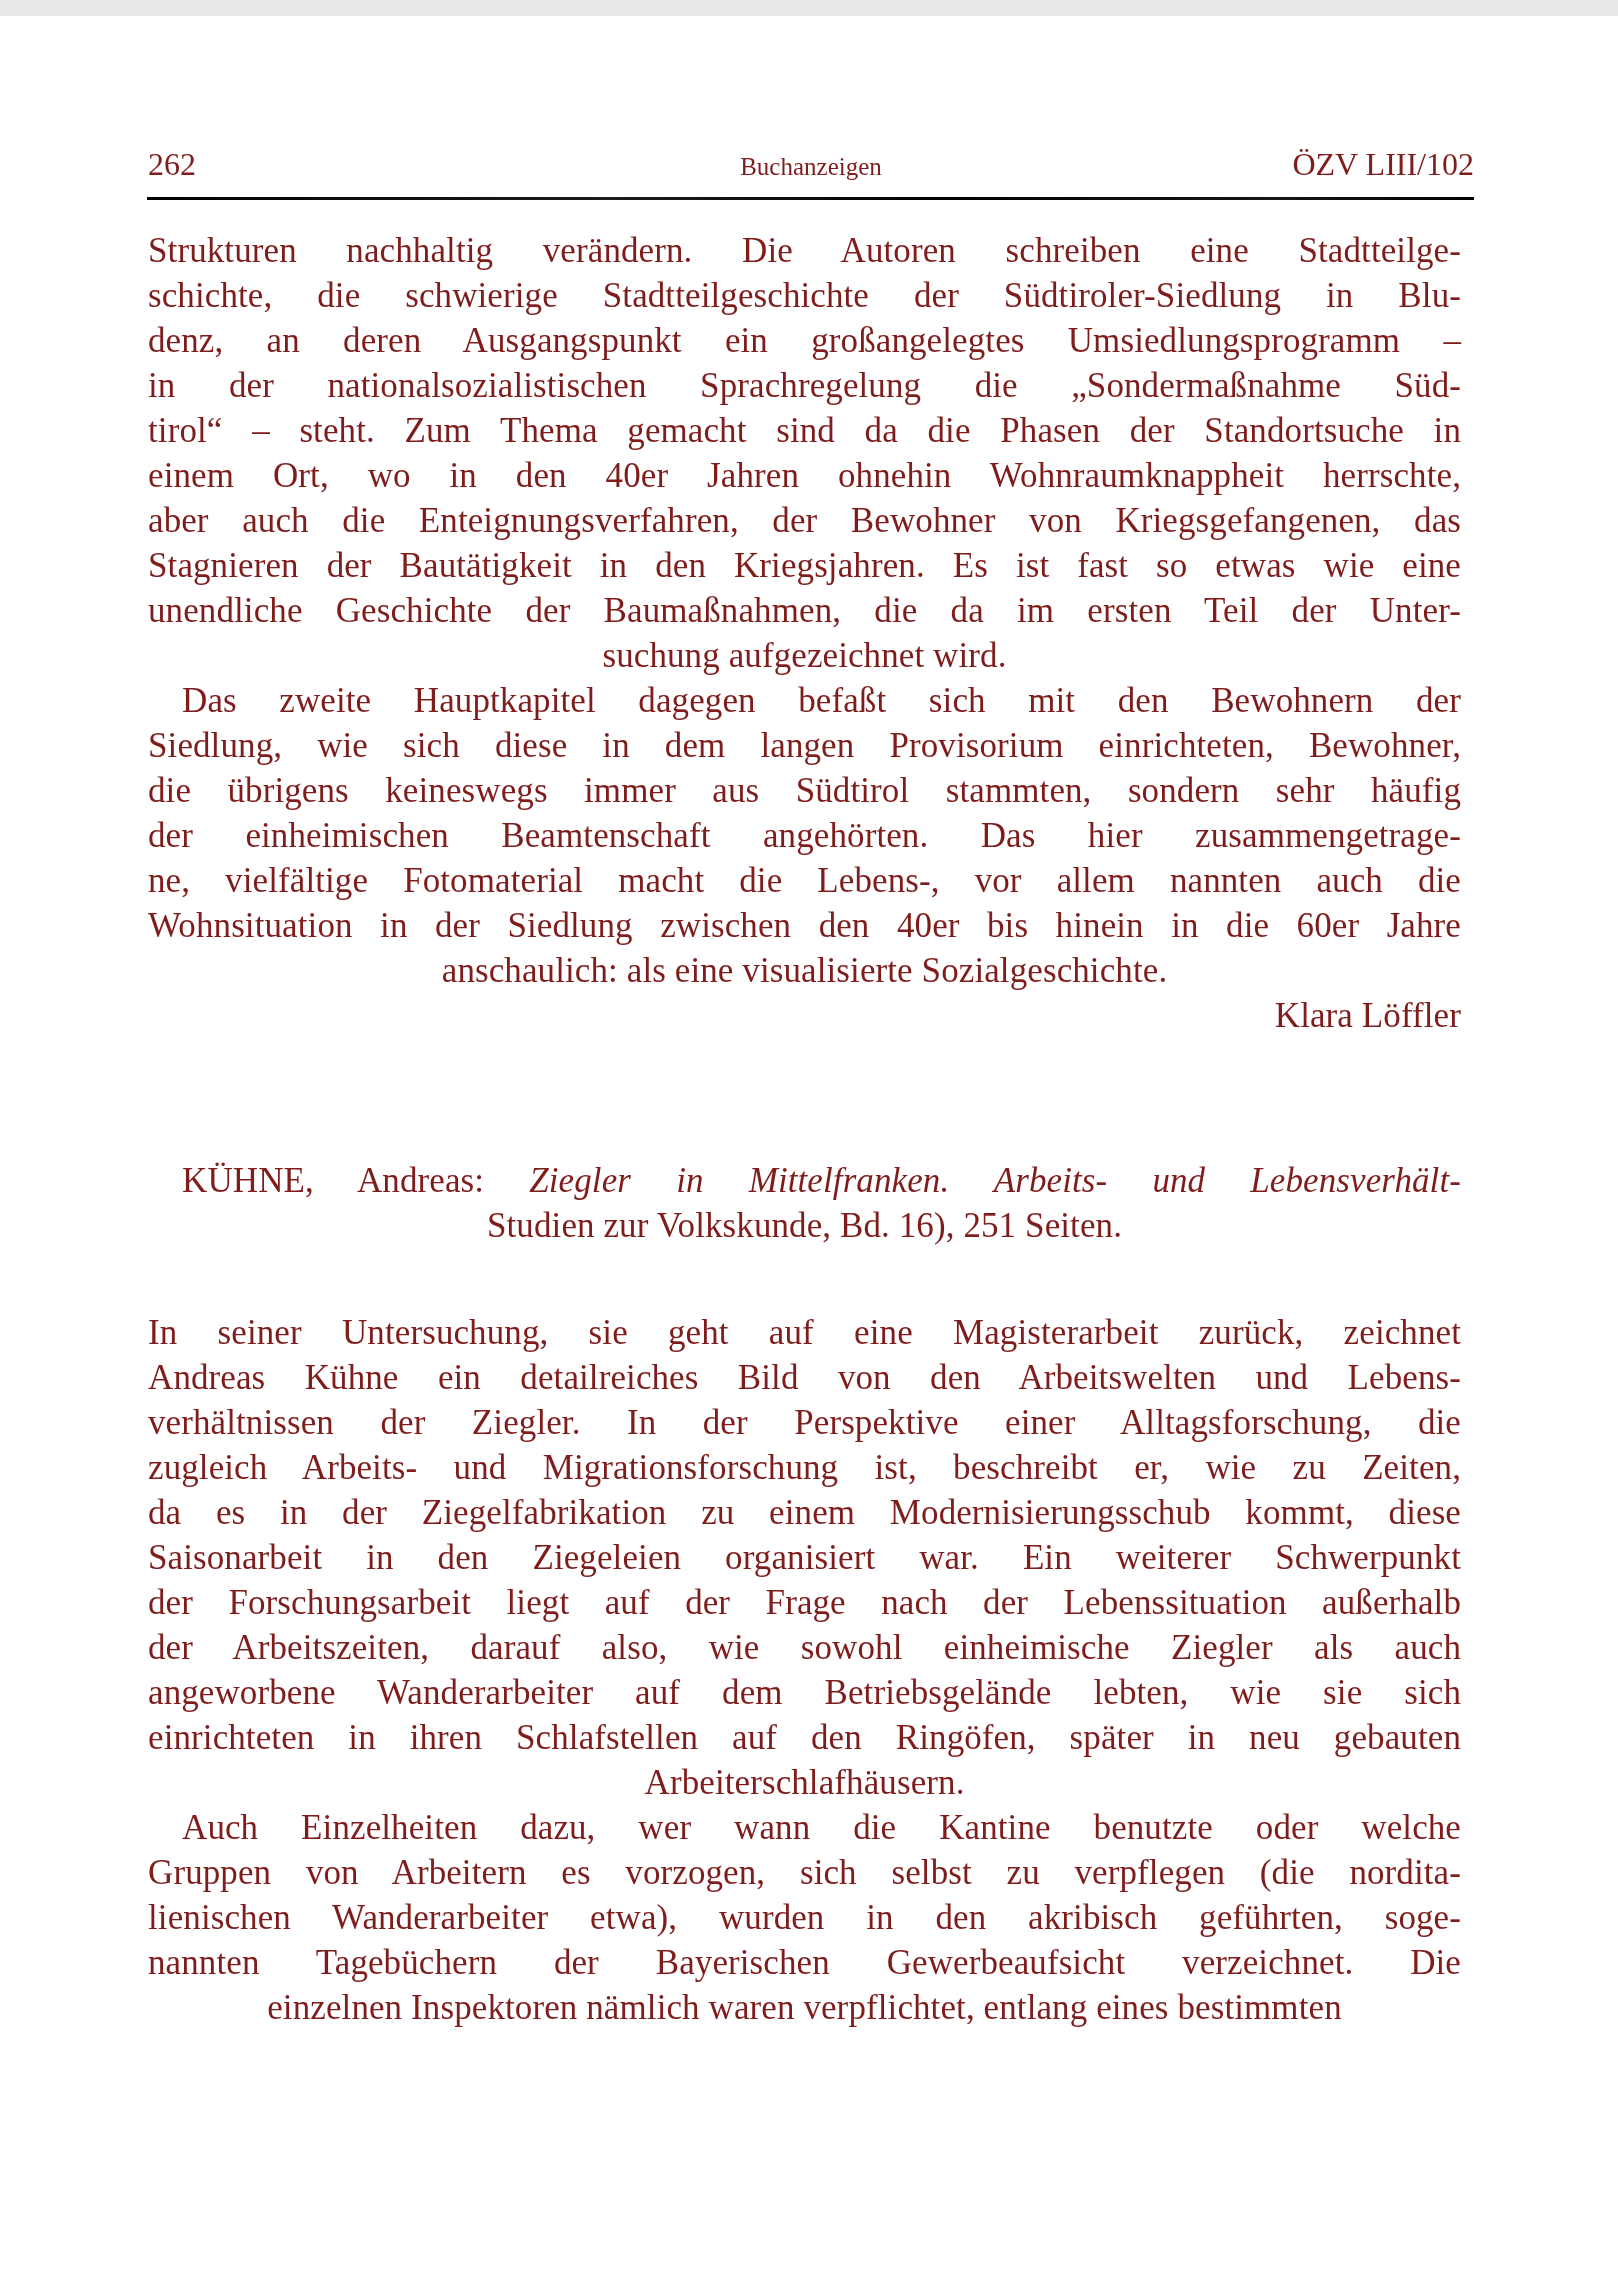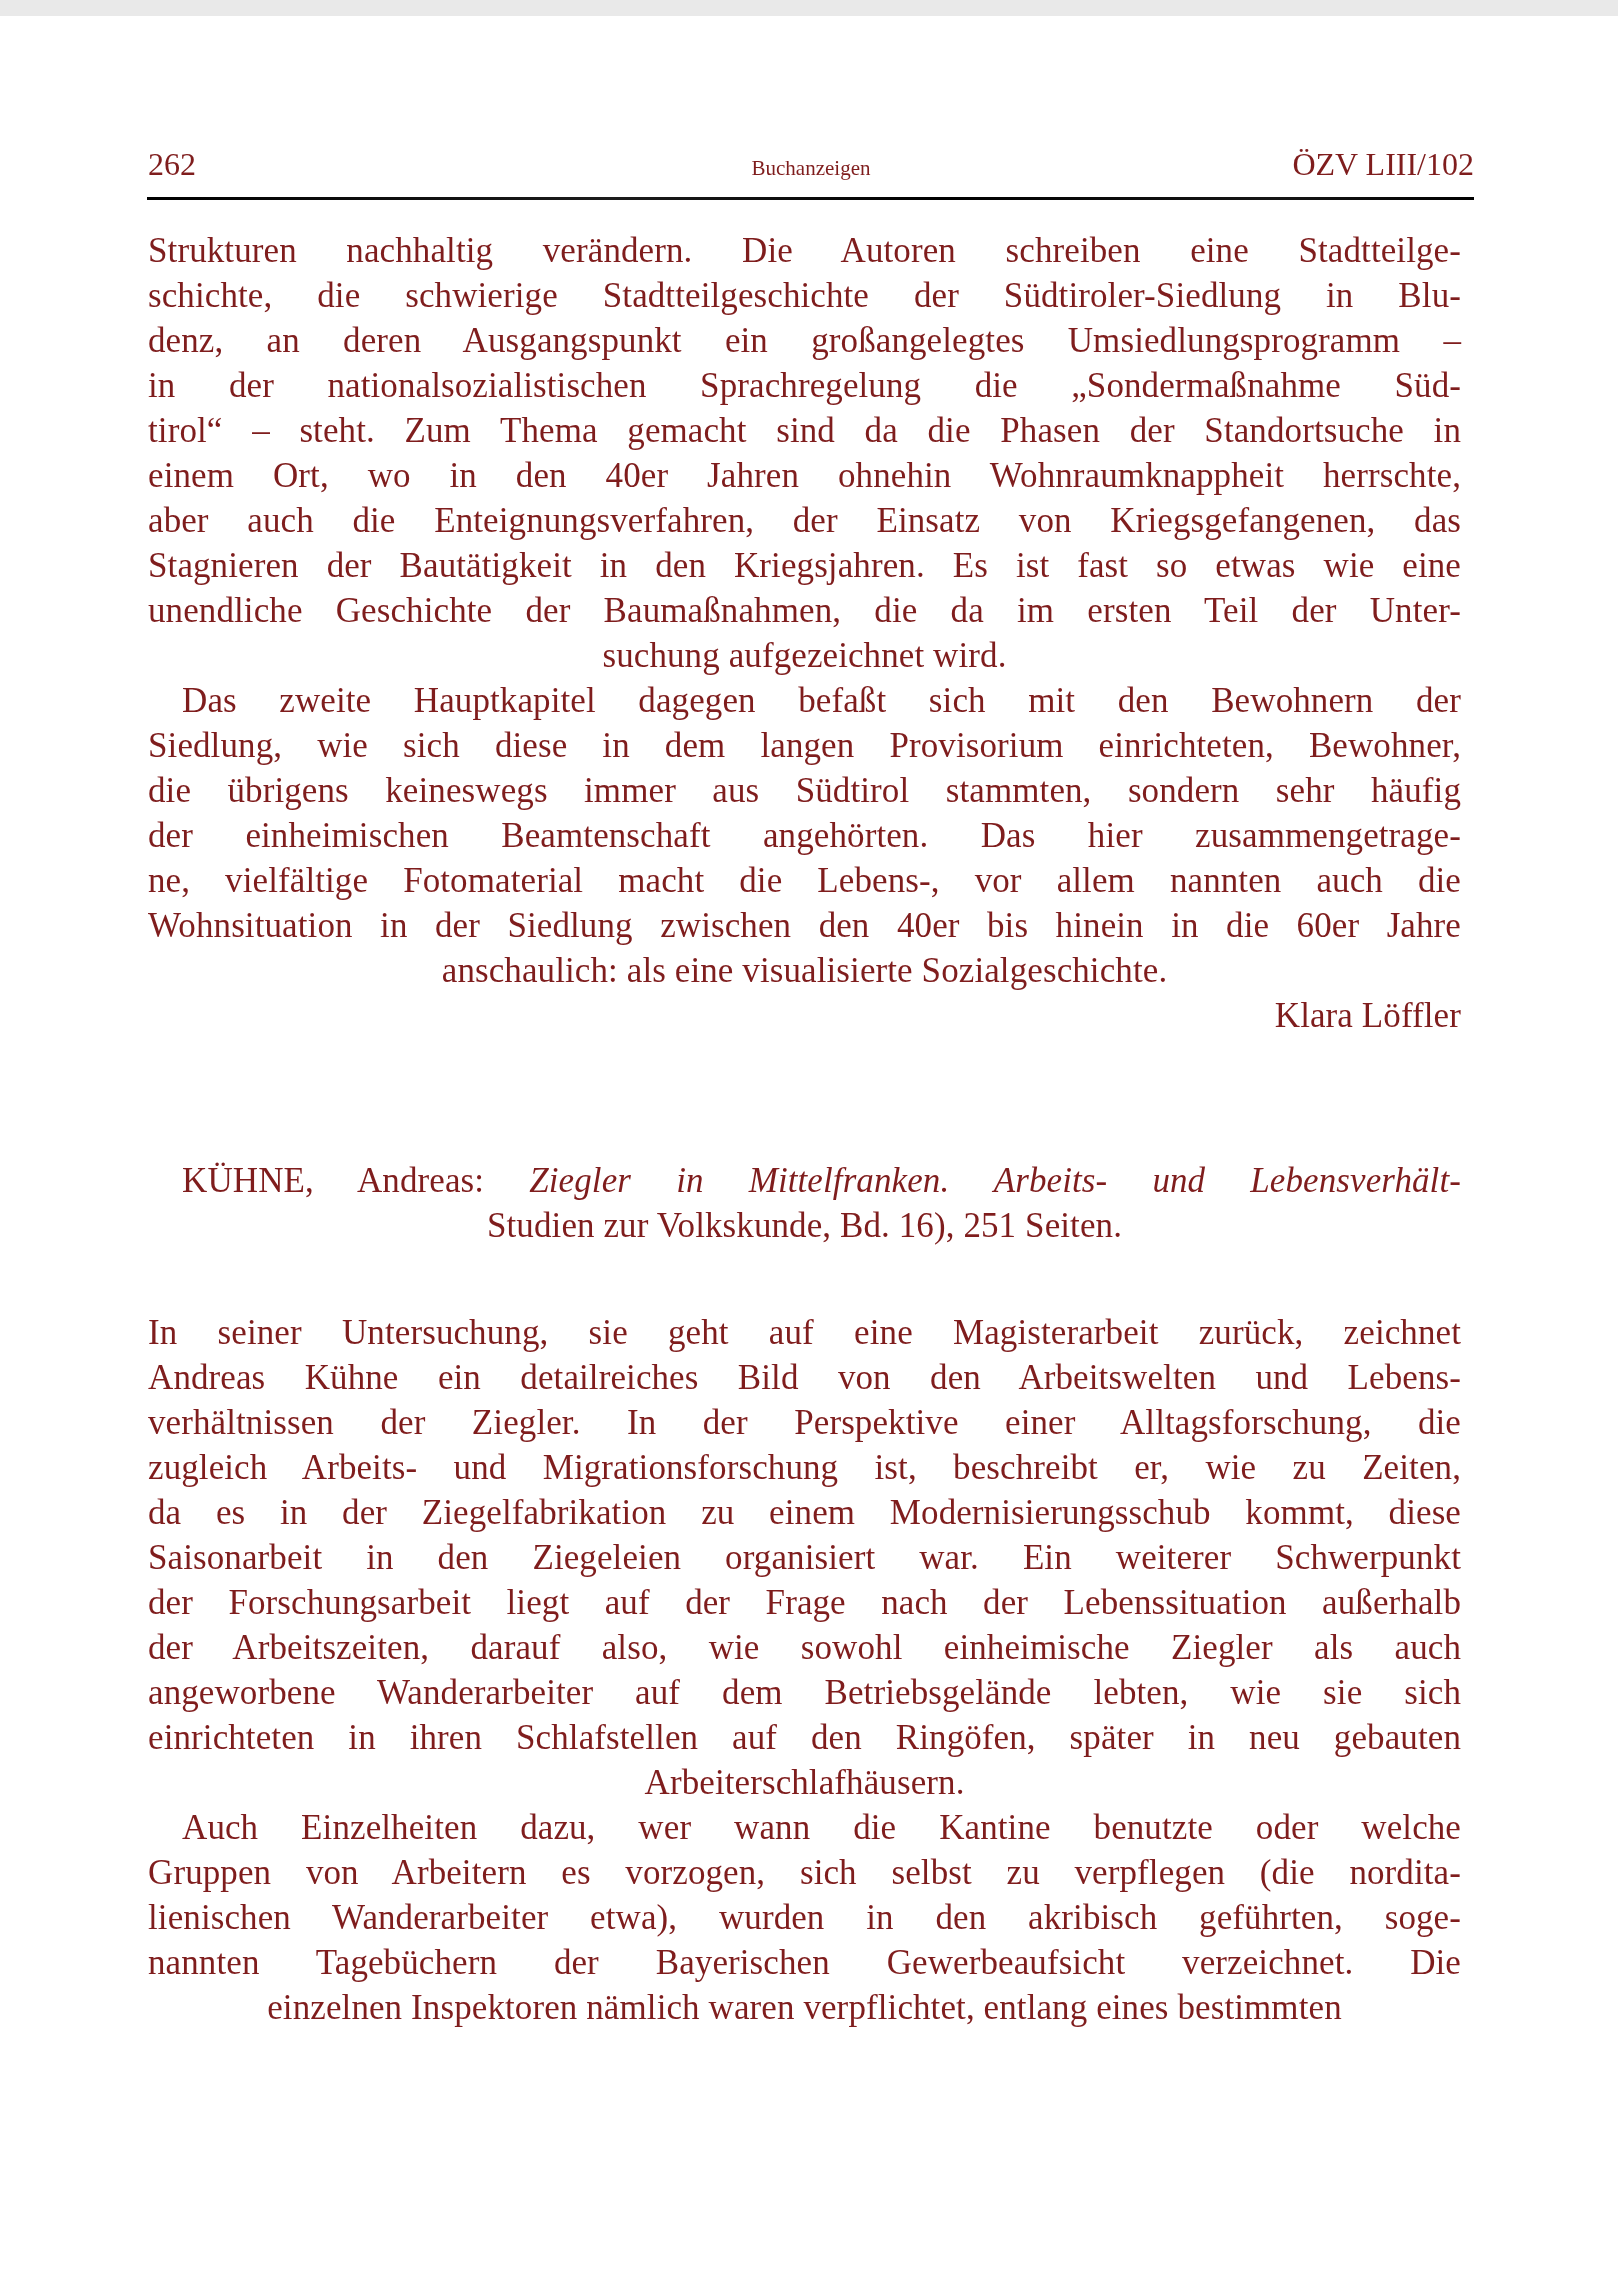--- a/index.html
+++ b/index.html
@@ -12,21 +12,21 @@
     font-family:"Liberation Serif","DejaVu Serif",serif;
     overflow:hidden;
   }
   .pagehead{
     position:absolute;left:148px;right:144px;top:129px;
     display:grid;grid-template-columns:1fr auto 1fr;
     font-size:32px;line-height:39px;
     align-items:baseline;
   }
   .pagehead .left{justify-self:start;}
-  .pagehead .center{justify-self:center;font-size:21px;}
+  .pagehead .center{justify-self:center;font-size:25px;}
   .pagehead .right{justify-self:end;}
   .rule{
     position:absolute;left:147px;right:144px;top:181px;height:3.2px;
     background:linear-gradient(to right,#000 0%,#1c1c1c 35%,#000 60%,#161616 85%,#000 100%);
   }
   .body{
     position:absolute;left:148px;right:157px;top:212px;
     font-size:35px;line-height:45px;
     letter-spacing:0.1px;
   }
@@ -47,21 +47,21 @@
   </header>
   <div class="rule"></div>
   <main class="body" id="body-root">
       <div class="paragraph">
         <div class="line just">Strukturen nachhaltig verändern. Die Autoren schreiben eine Stadtteilge-</div>
         <div class="line just">schichte, die schwierige Stadtteilgeschichte der Südtiroler-Siedlung in Blu-</div>
         <div class="line just">denz, an deren Ausgangspunkt ein großangelegtes Umsiedlungsprogramm –</div>
         <div class="line just">in der nationalsozialistischen Sprachregelung die „Sondermaßnahme Süd-</div>
         <div class="line just">tirol“ – steht. Zum Thema gemacht sind da die Phasen der Standortsuche in</div>
         <div class="line just">einem Ort, wo in den 40er Jahren ohnehin Wohnraumknappheit herrschte,</div>
-        <div class="line just">aber auch die Enteignungsverfahren, der Einsatz von Kriegsgefangenen, das</div>
+        <div class="line just">aber auch die Enteignungsverfahren, der Bewohner von Kriegsgefangenen, das</div>
         <div class="line just">Stagnieren der Bautätigkeit in den Kriegsjahren. Es ist fast so etwas wie eine</div>
         <div class="line just">unendliche Geschichte der Baumaßnahmen, die da im ersten Teil der Unter-</div>
         <div class="line">suchung aufgezeichnet wird.</div>
       </div>
       <div class="paragraph">
         <div class="line just indent">Das zweite Hauptkapitel dagegen befaßt sich mit den Bewohnern der</div>
         <div class="line just">Siedlung, wie sich diese in dem langen Provisorium einrichteten, Bewohner,</div>
         <div class="line just">die übrigens keineswegs immer aus Südtirol stammten, sondern sehr häufig</div>
         <div class="line just">der einheimischen Beamtenschaft angehörten. Das hier zusammengetrage-</div>
         <div class="line just">ne, vielfältige Fotomaterial macht die Lebens-, vor allem nannten auch die</div>

